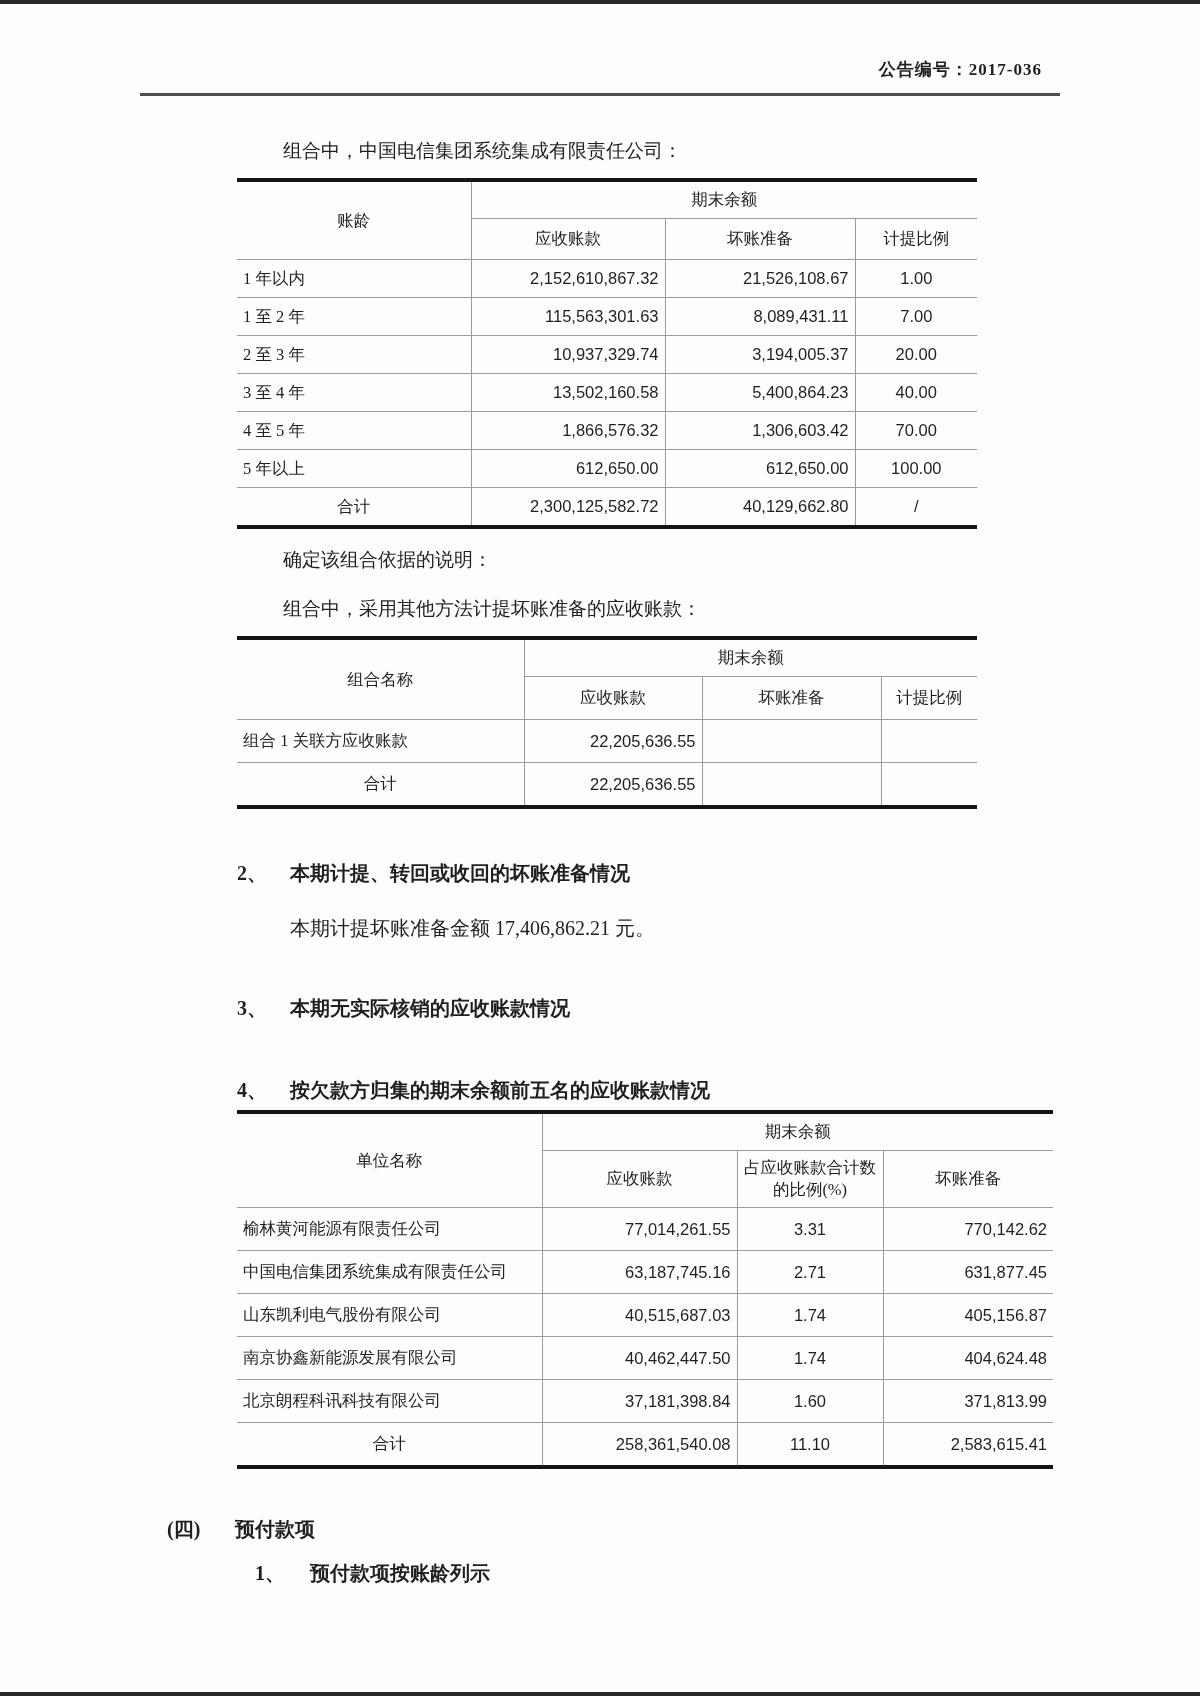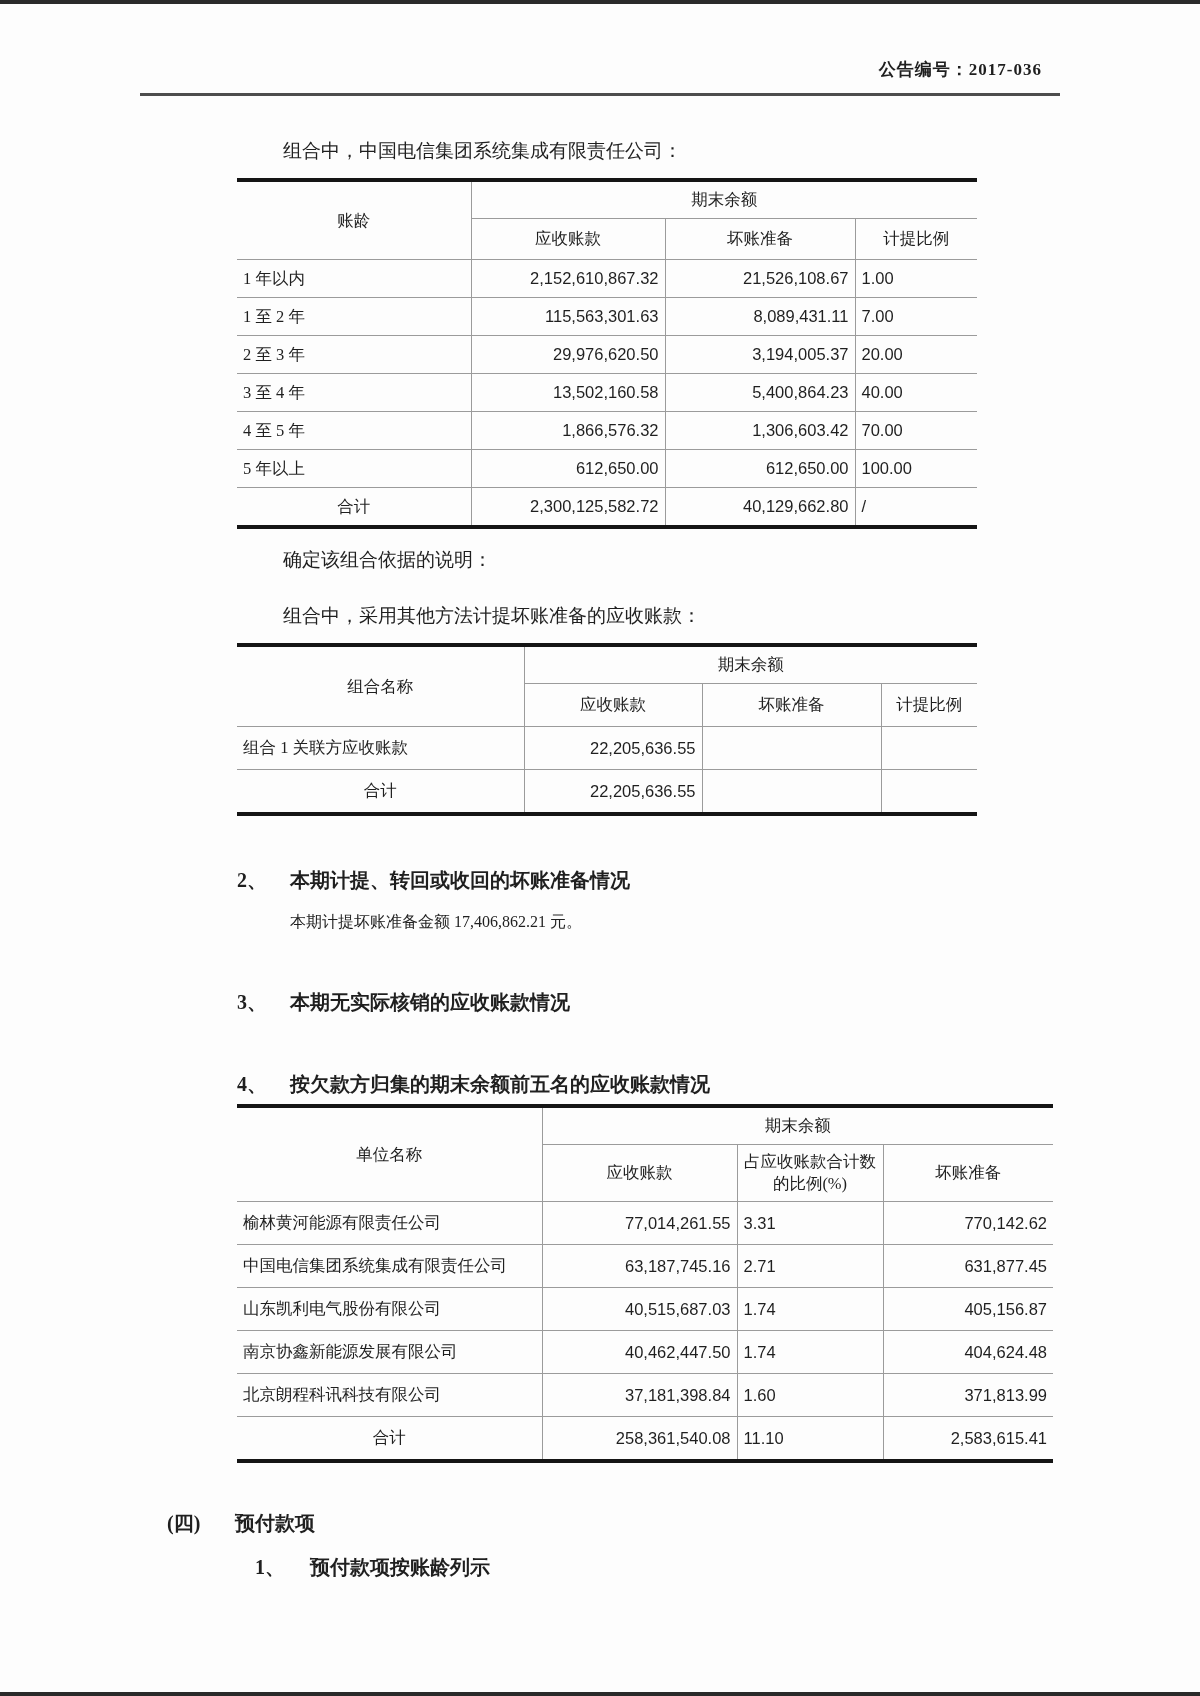--- a/index.html
+++ b/index.html
@@ -25,21 +25,21 @@
   .header-rule{
     margin:12px 140px 0 140px;
     height:3px;background:#4d4d4d;
   }
 
   .intro{
     margin:42px 0 0 283px;
     font-size:19px;line-height:26px;
   }
   .intro.mt-basis{margin-top:18px;}
-  .intro.mt-other{margin-top:30px;}
+  .intro.mt-other{margin-top:23px;}
 
   table.fin{
     border-collapse:collapse;
     margin-left:237px;
     border-top:4px solid #151515;
     border-bottom:4px solid #151515;
     table-layout:fixed;
   }
   table.t1,table.t2{width:740px;}
   table.t3{width:816px;}
@@ -60,39 +60,39 @@
   .t3 .row-sub th{height:56px;line-height:22px;}
   .t1 tbody td{height:37px;}
   .t2 tbody td{height:42px;margin-top:47px;}
   .t3 tbody td{height:42px;}
   td.lbl{text-align:left;padding-left:14px;}
   td.num{
     text-align:right;padding-right:14px;
     font-family:"Liberation Sans", sans-serif;font-size:16px;
   }
   td.ctr{
-    text-align:left;
+    text-align:center;
     font-family:"Liberation Sans", sans-serif;font-size:16px;
   }
   td.tot{text-align:center;}
 
   .sec-head{
     display:flex;
     margin-left:237px;
     font-size:20px;
     font-weight:bold;
     line-height:28px;
   }
   .sec-head .snum{width:53px;flex:none;}
   .sec2{margin-top:50px;}
   .sec3{margin-top:52px;}
   .sec4{margin-top:54px;}
   .sec-body{
-    margin:14px 0 0 290px;
-    font-size:16px;line-height:28px;
+    margin:27px 0 0 290px;
+    font-size:20px;line-height:28px;
   }
   .t3{margin-top:6px;}
   .t1,.t2{margin-top:14px;}
 
   .sec5{
     display:flex;
     margin:46px 0 0 167px;
     font-size:20px;font-weight:bold;line-height:28px;
   }
   .sec5 .snum{width:68px;flex:none;}
@@ -140,21 +140,21 @@
         <td class="ctr">1.00</td>
       </tr>
       <tr>
         <td class="lbl">1 至 2 年</td>
         <td class="num">115,563,301.63</td>
         <td class="num">8,089,431.11</td>
         <td class="ctr">7.00</td>
       </tr>
       <tr>
         <td class="lbl">2 至 3 年</td>
-        <td class="num">29,976,620.50</td>
+        <td class="num">10,937,329.74</td>
         <td class="num">3,194,005.37</td>
         <td class="ctr">20.00</td>
       </tr>
       <tr>
         <td class="lbl">3 至 4 年</td>
         <td class="num">13,502,160.58</td>
         <td class="num">5,400,864.23</td>
         <td class="ctr">40.00</td>
       </tr>
       <tr>

